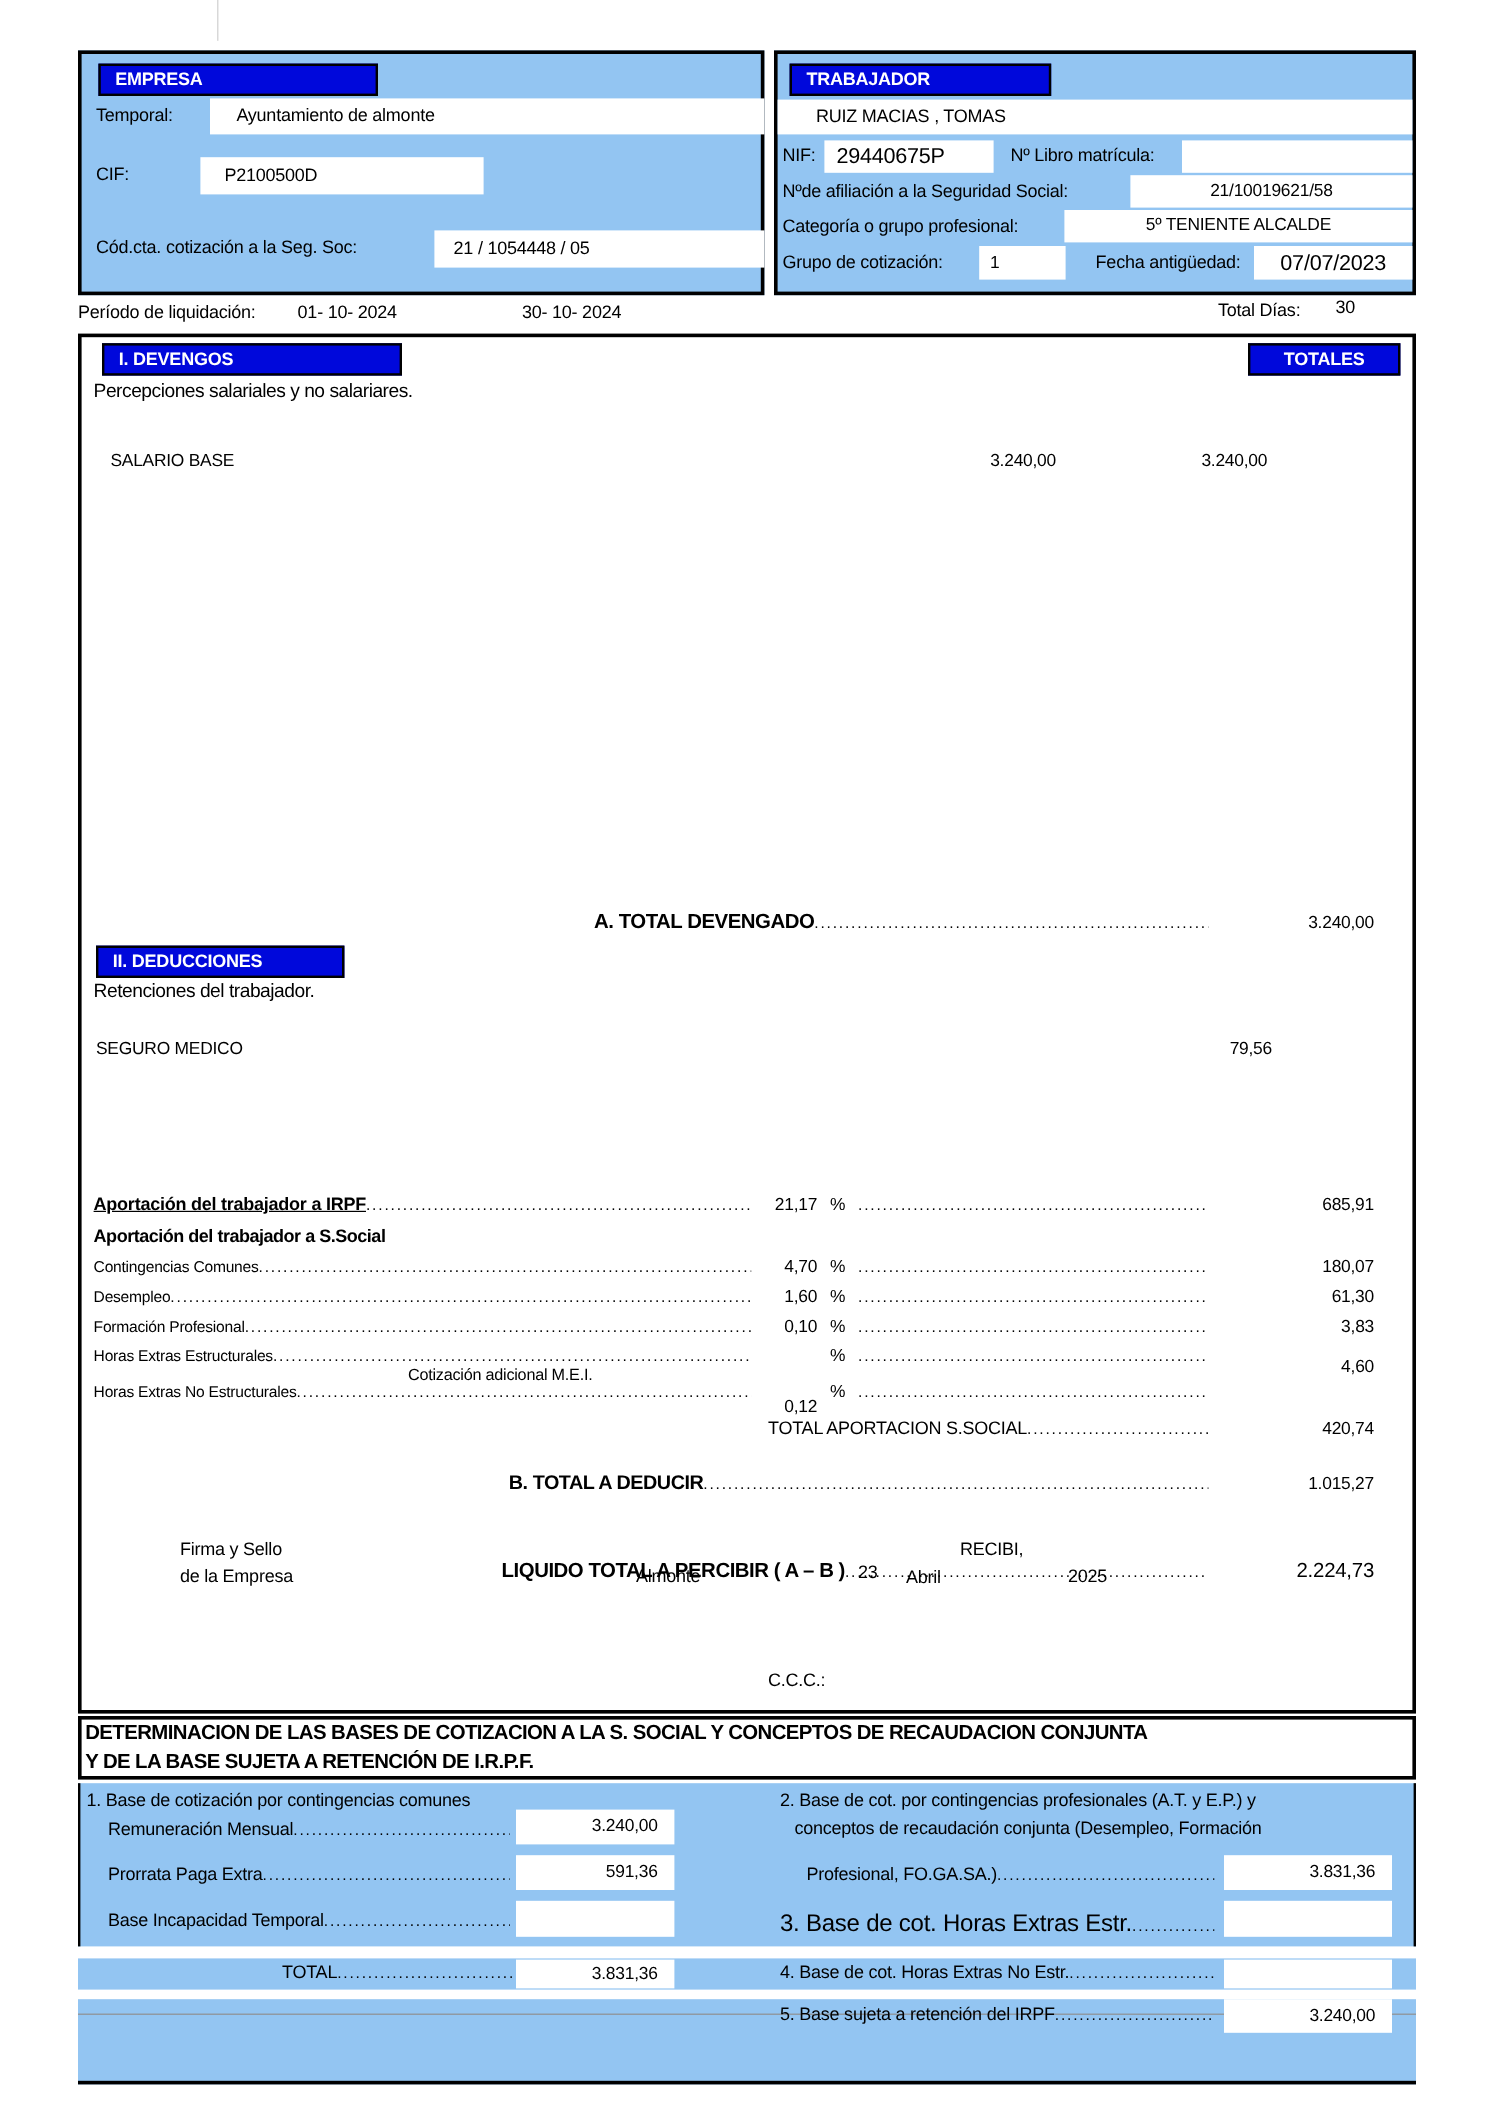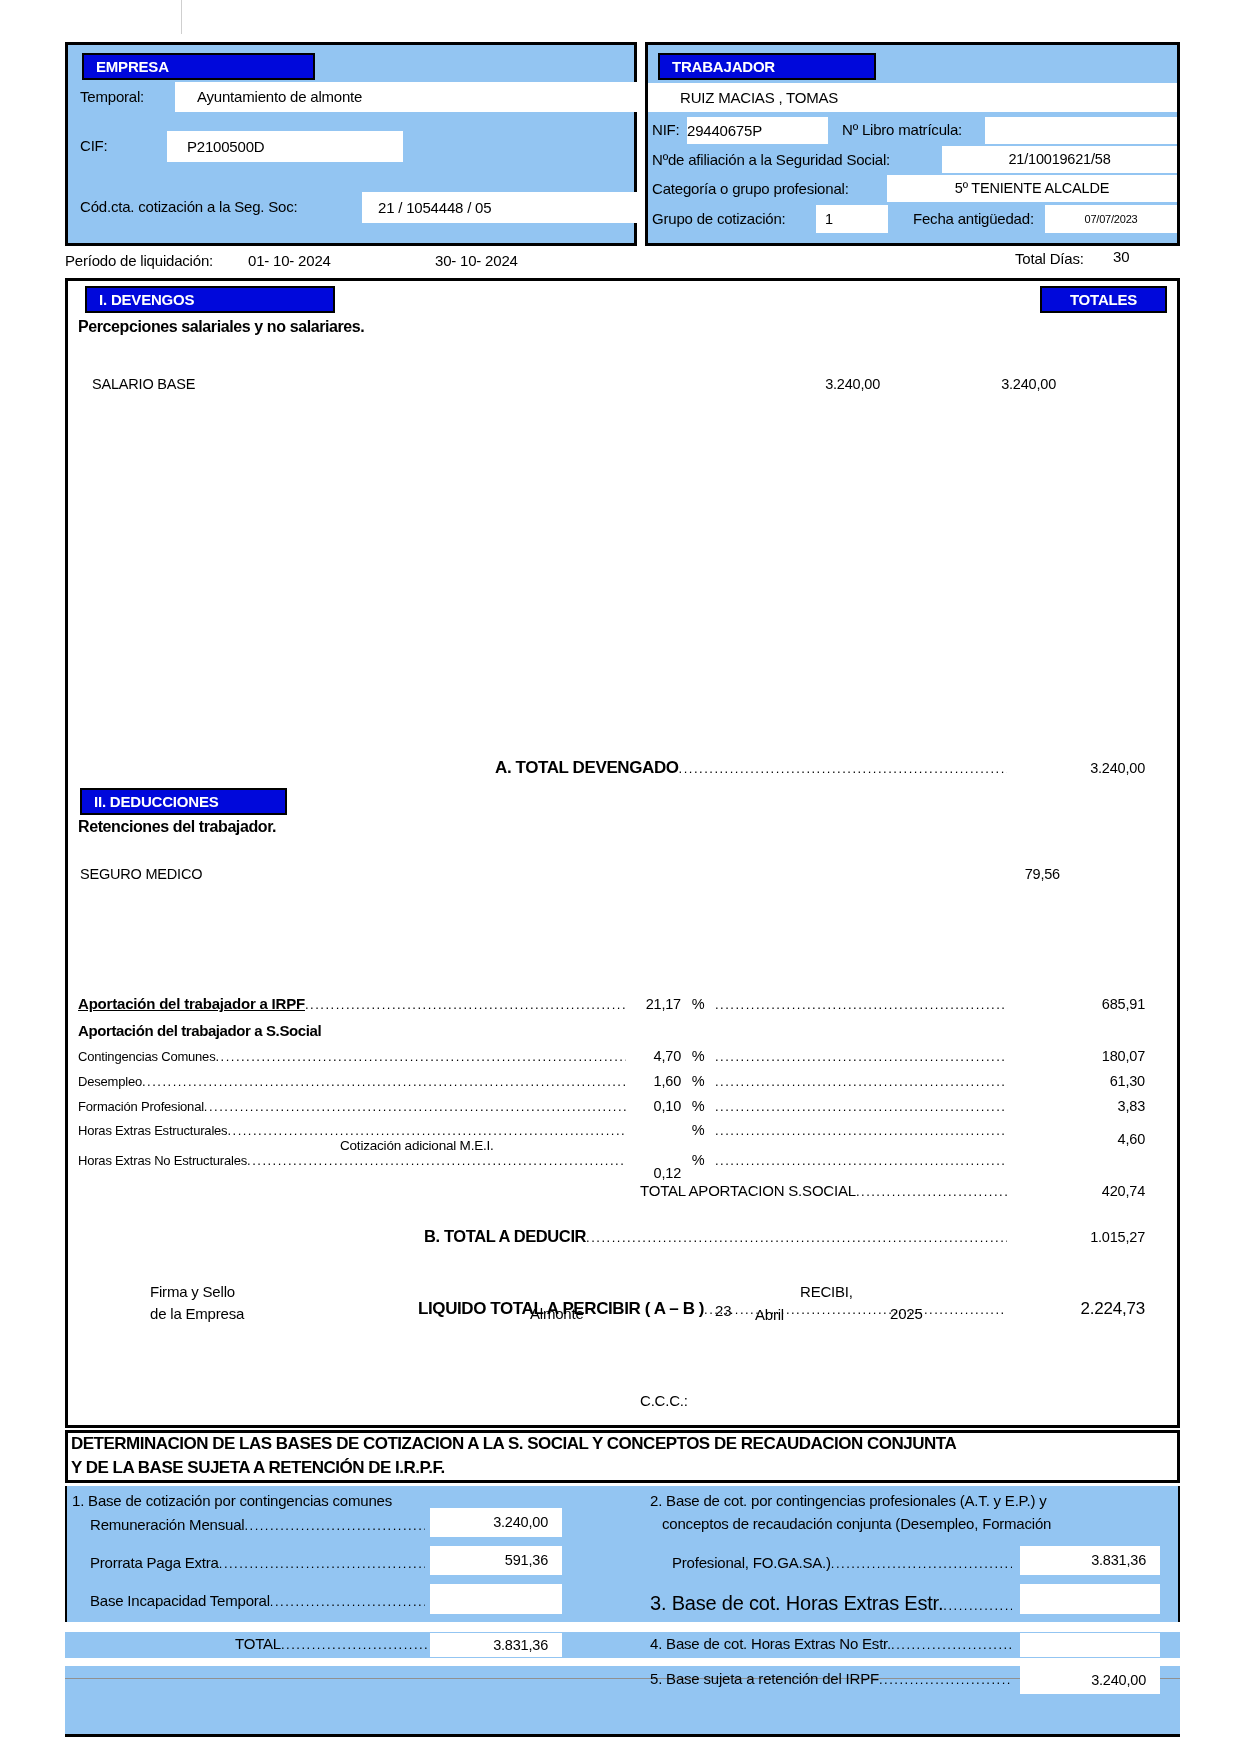--- a/index.html
+++ b/index.html
@@ -11,21 +11,21 @@
   .abs{position:absolute;}
   .box{position:absolute;background:#93C5F2;border:3px solid #000;box-sizing:border-box;}
   .panel{position:absolute;background:#93C5F2;box-sizing:border-box;}
   .bar{position:absolute;background:#0008DB;border:2px solid #000;box-sizing:border-box;
        color:#fff;font-weight:bold;font-size:15px;display:flex;align-items:center;padding-left:12px;}
   .bar.center{justify-content:center;padding-left:0;}
   .wbox{position:absolute;background:#fff;box-sizing:border-box;}
   .wbox .v{display:block;line-height:inherit;}
   .lbl{position:absolute;font-size:15px;white-space:nowrap;}
   .b{font-weight:bold;}
-  .sub{position:absolute;font-weight:bold;font-size:16px;white-space:nowrap;letter-spacing:-0.4px;}
+  .sub{position:absolute;font-weight:normal;font-size:16px;white-space:nowrap;letter-spacing:-0.4px;}
   .rnum{position:absolute;text-align:right;font-size:14.5px;white-space:nowrap;}
   .flexrow{position:absolute;display:flex;align-items:baseline;white-space:nowrap;}
   .dots{flex:1 1 0;overflow:hidden;white-space:nowrap;font-size:13px;letter-spacing:1.5px;}
   .dedrow{position:absolute;left:78px;width:1067px;display:flex;align-items:baseline;white-space:nowrap;}
   .dlbl{flex:0 0 auto;font-size:13px;}
   .dpct{flex:0 0 55px;text-align:right;font-size:14.5px;}
   .dsign{flex:0 0 34px;text-align:center;font-size:14.5px;}
   .d2{flex:0 0 292px;overflow:hidden;white-space:nowrap;font-size:13px;letter-spacing:1.5px;}
   .dtot{flex:0 0 138px;text-align:right;font-size:14.5px;}
   .grayline{position:absolute;background:#909090;height:1px;}
@@ -55,41 +55,41 @@
 
 <div class="box" style="left:645px;top:42px;width:535px;height:204px;"></div>
 <div class="bar" style="left:658px;top:53px;width:218px;height:27px;">
   <span>TRABAJADOR</span>
 </div>
 <div class="wbox" style="left:648px;top:83px;width:529px;height:29px;line-height:29px;">
   <span class="v" style="padding-left:32px;font-size:15px;">RUIZ MACIAS , TOMAS</span>
 </div>
 <div class="lbl" style="left:652px;top:121px;">NIF:</div>
 <div class="wbox" style="left:687px;top:117px;width:141px;height:27px;line-height:27px;">
-  <span class="v" style="font-size:15px;">29440675P</span>
+  <span class="v" style="padding-left:10px;font-size:18px;">29440675P</span>
 </div>
 <div class="lbl" style="left:842px;top:121px;">Nº Libro matrícula:</div>
 <div class="wbox" style="left:985px;top:117px;width:192px;height:27px;line-height:27px;">
   <span class="v"></span>
 </div>
 <div class="lbl" style="left:652px;top:151px;">Nºde afiliación a la Seguridad Social:</div>
 <div class="wbox" style="left:942px;top:146px;width:235px;height:27px;line-height:27px;text-align:center;">
   <span class="v" style="font-size:14.5px;">21/10019621/58</span>
 </div>
 <div class="lbl" style="left:652px;top:180px;">Categoría o grupo profesional:</div>
 <div class="wbox" style="left:887px;top:175px;width:290px;height:27px;line-height:27px;text-align:center;">
   <span class="v" style="font-size:14.5px;">5º TENIENTE ALCALDE</span>
 </div>
 <div class="lbl" style="left:652px;top:210px;">Grupo de cotización:</div>
 <div class="wbox" style="left:816px;top:205px;width:72px;height:28px;line-height:28px;">
   <span class="v" style="padding-left:9px;font-size:14.5px;">1</span>
 </div>
 <div class="lbl" style="left:913px;top:210px;">Fecha antigüedad:</div>
 <div class="wbox" style="left:1045px;top:205px;width:132px;height:28px;line-height:28px;text-align:center;">
-  <span class="v" style="font-size:11px;">07/07/2023</span>
+  <span class="v" style="font-size:18px;">07/07/2023</span>
 </div>
 
 <div class="lbl" style="left:65px;top:252px;">Período de liquidación:</div>
 <div class="lbl" style="left:248px;top:252px;">01- 10- 2024</div>
 <div class="lbl" style="left:435px;top:252px;">30- 10- 2024</div>
 <div class="lbl" style="left:1015px;top:250px;">Total Días:</div>
 <div class="lbl" style="left:1113px;top:248px;">30</div>
 
 <div class="abs" style="left:65px;top:278px;width:1115px;height:1150px;border:3px solid #000;box-sizing:border-box;background:#fff;"></div>
 

